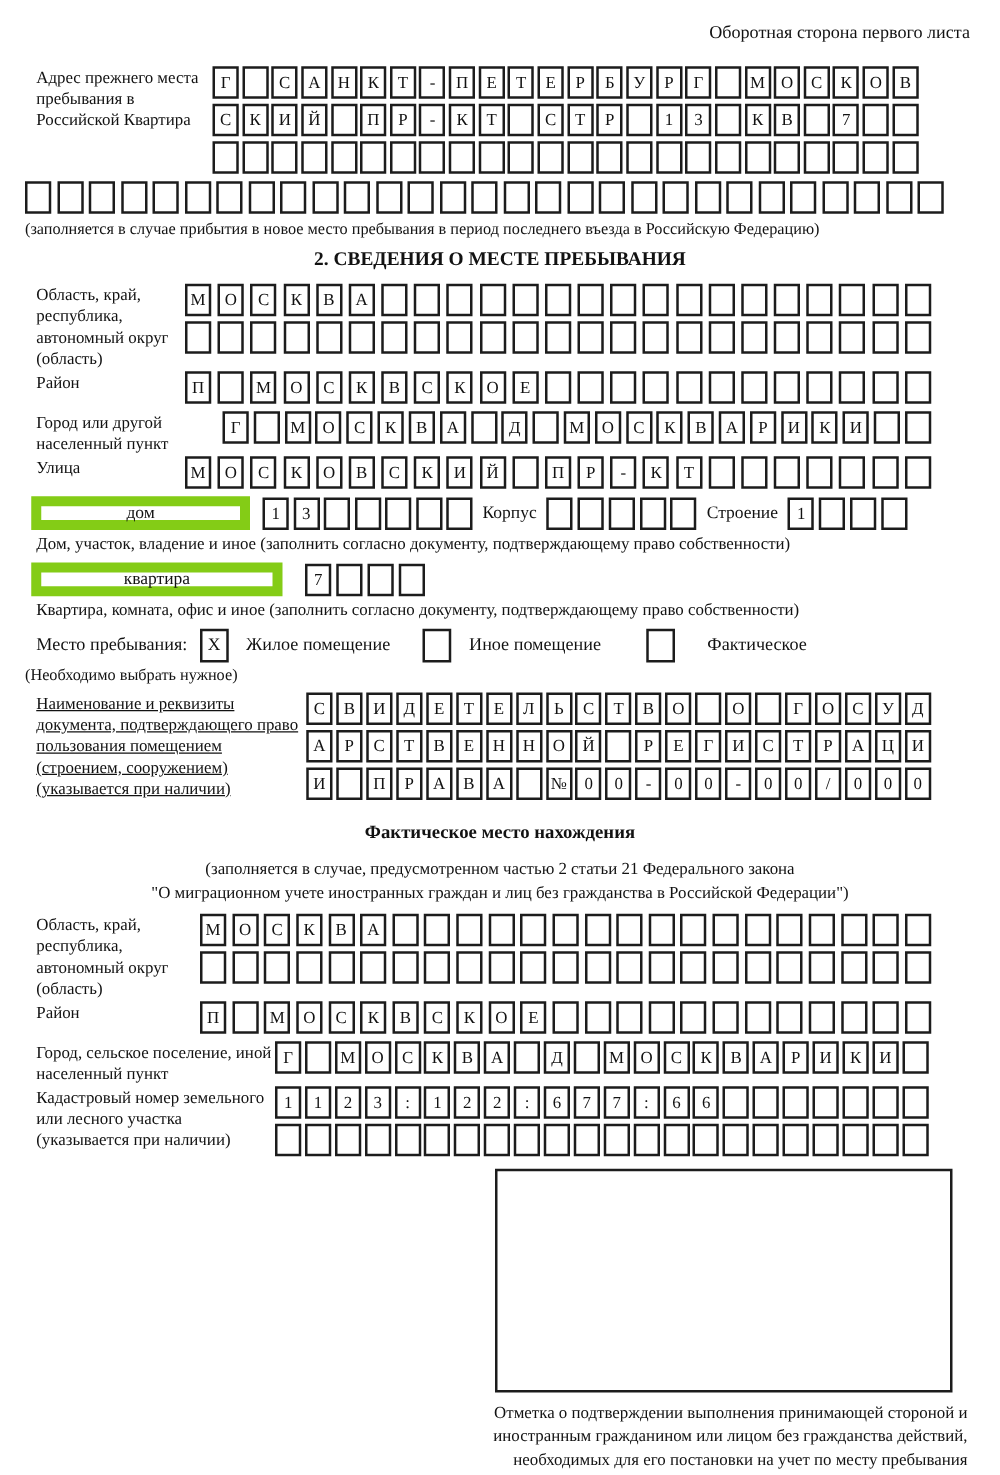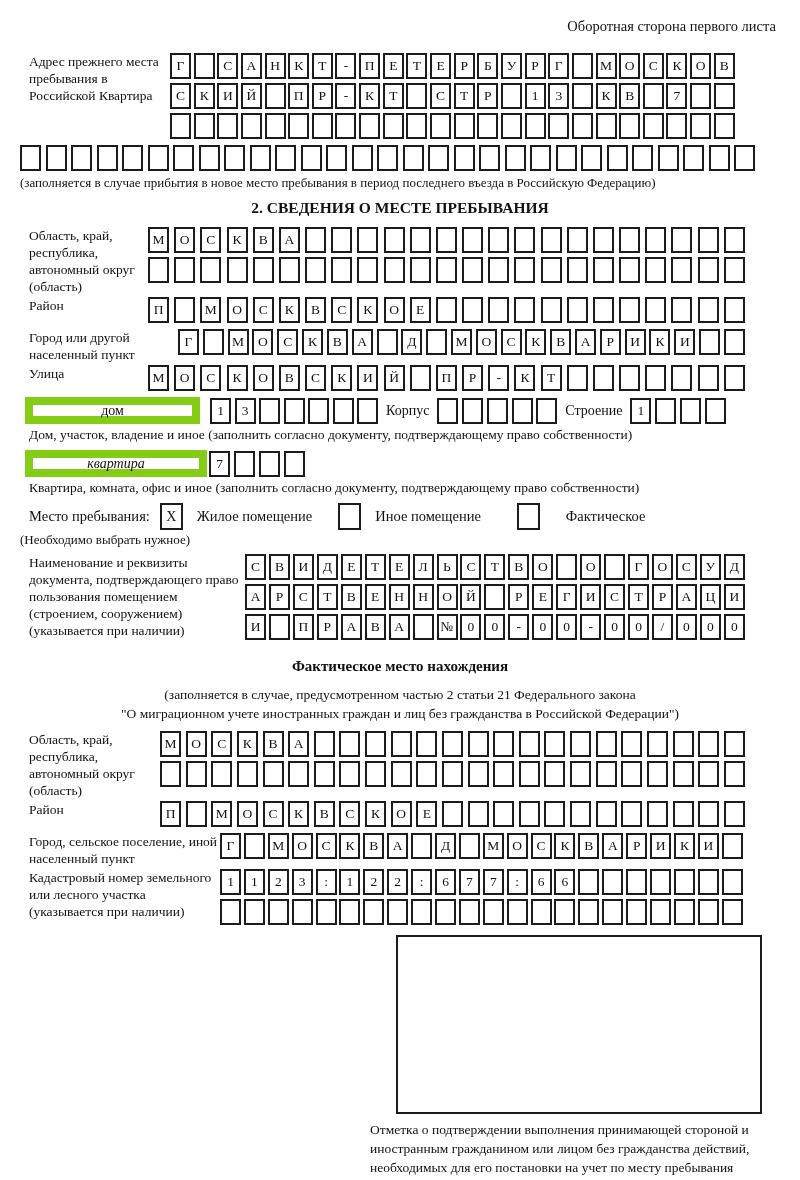--- a/index.html
+++ b/index.html
@@ -17,48 +17,48 @@
   .cell{
     box-sizing:border-box;width:21px;height:26px;flex:none;
     border:2px solid #1c1c1c;background:#fff;
     display:flex;align-items:center;justify-content:center;
     font-size:13.5px;line-height:1;
   }
   .w150{width:150px;} .w565{width:565px;} .w735{width:735px;}
   .w128{width:128px;} .w597{width:597px;} .w567{width:567px;margin-left:30px;}
   .w140{width:140px;} .w585{width:585px;}
   .w200{width:200px;} .w523{width:523px;}
-  .w225{width:225px;} .w500{width:500px;}
+  .w225{width:225px;text-decoration:underline;} .w500{width:500px;}
   .w168{width:168px;} .w120{width:120px;} .w96{width:96px;}
   .center-note{text-align:left;font-size:13px;margin:2px 0 6px 0;}
   .sec-title{text-align:center;font-weight:bold;font-size:15.5px;margin:8px 0 10px 0;}
   .sub-title{text-align:center;font-weight:bold;font-size:15px;margin:14px 0 10px 0;}
   .intro-line{text-align:center;font-size:13.5px;line-height:19px;}
   .intro-wrap{margin-bottom:8px;}
   .house-row{display:flex;align-items:center;margin:2px 0 2px 5px;}
   .boxlabel{
     box-sizing:border-box;border:8px solid #84cc16;height:27px;
     display:flex;align-items:center;justify-content:center;
     font-size:14px;flex:none;background:#fff;
   }
   .bl-dom{width:175px;margin-right:10px;}
-  .bl-kv{width:182px;margin-right:2px;font-style:italic;}
+  .bl-kv{width:201px;margin-right:18px;}
   .inline-label{font-size:14px;flex:none;margin:0 8px;}
   .house-row .cellrow{margin-bottom:0;}
   .caption{font-size:13.5px;margin:3px 0 7px 9px;}
   .stay-row{display:flex;align-items:center;font-size:14.5px;margin:6px 0 2px 9px;}
   .checkbox{
     box-sizing:border-box;width:23px;height:27px;border:2px solid #1c1c1c;flex:none;
     display:flex;align-items:center;justify-content:center;font-size:14px;background:#fff;
   }
   .cb1{margin:0 14px 0 10px;} .cb2{margin:0 14px 0 26px;} .cb3{margin:0 26px 0 36px;}
   .stamp-wrap{margin-top:6px;}
   .stamp-box{width:362px;height:175px;border:2px solid #1c1c1c;margin-left:auto;margin-right:18px;background:#fff;}
   .stamp-caption{
-    width:404px;margin:6px 6px 0 auto;text-align:left;
+    width:404px;margin:6px 6px 0 auto;text-align:right;
     font-size:13.5px;line-height:19px;
   }
   .mb6{margin-bottom:6px;}
 </style>
 </head>
 <body>
 
 <div class="page">
 
   <div class="header-note">Оборотная сторона первого листа</div>

